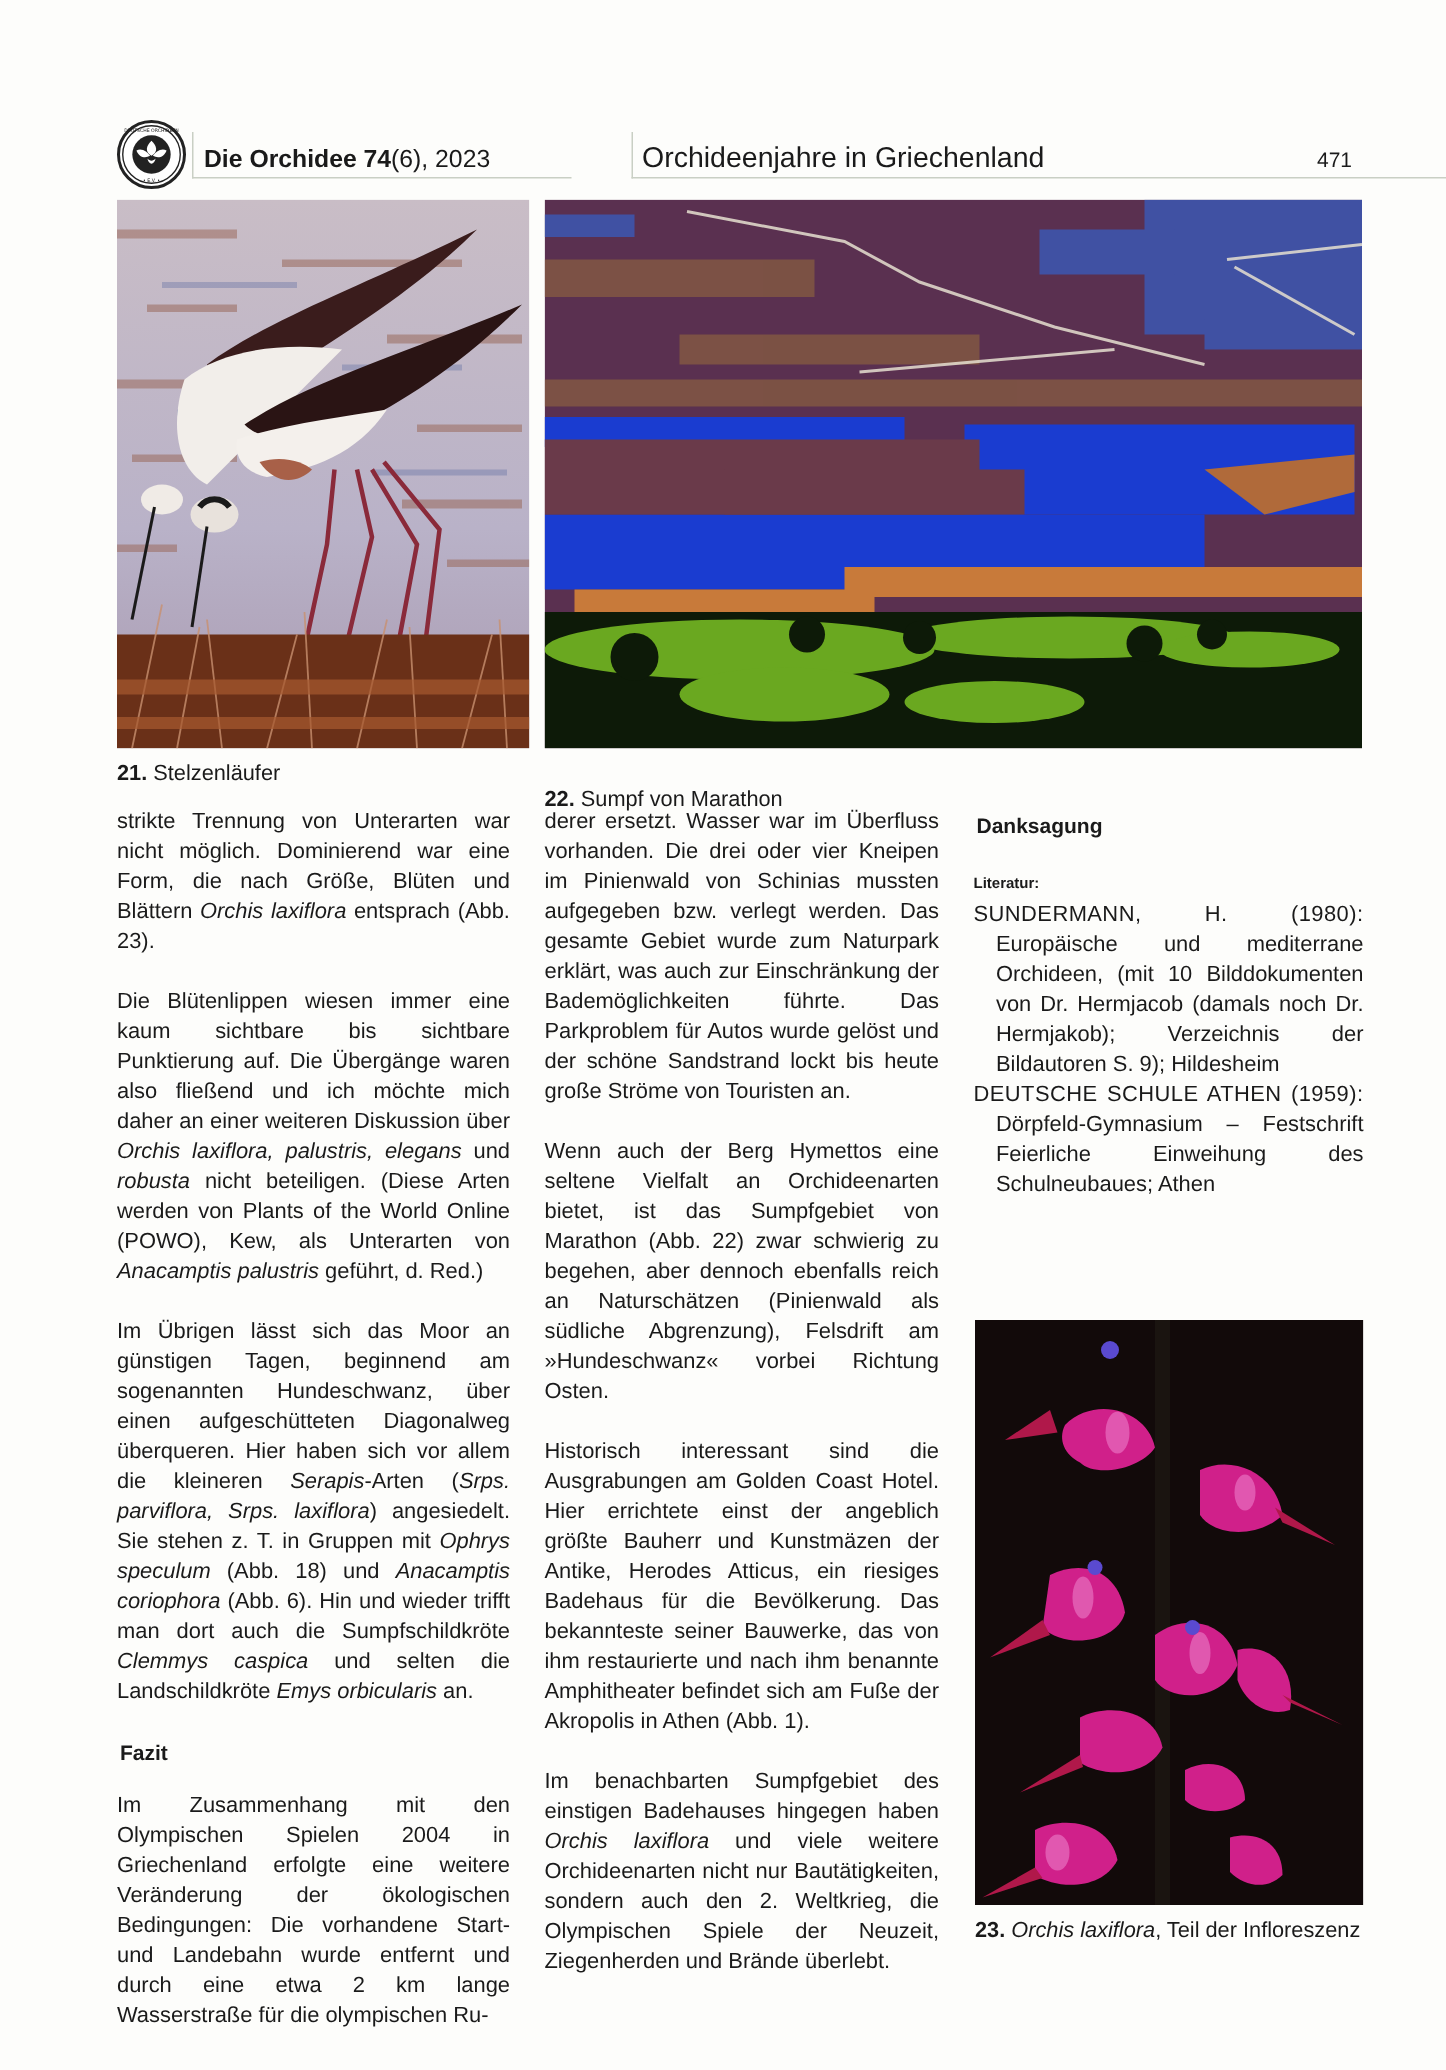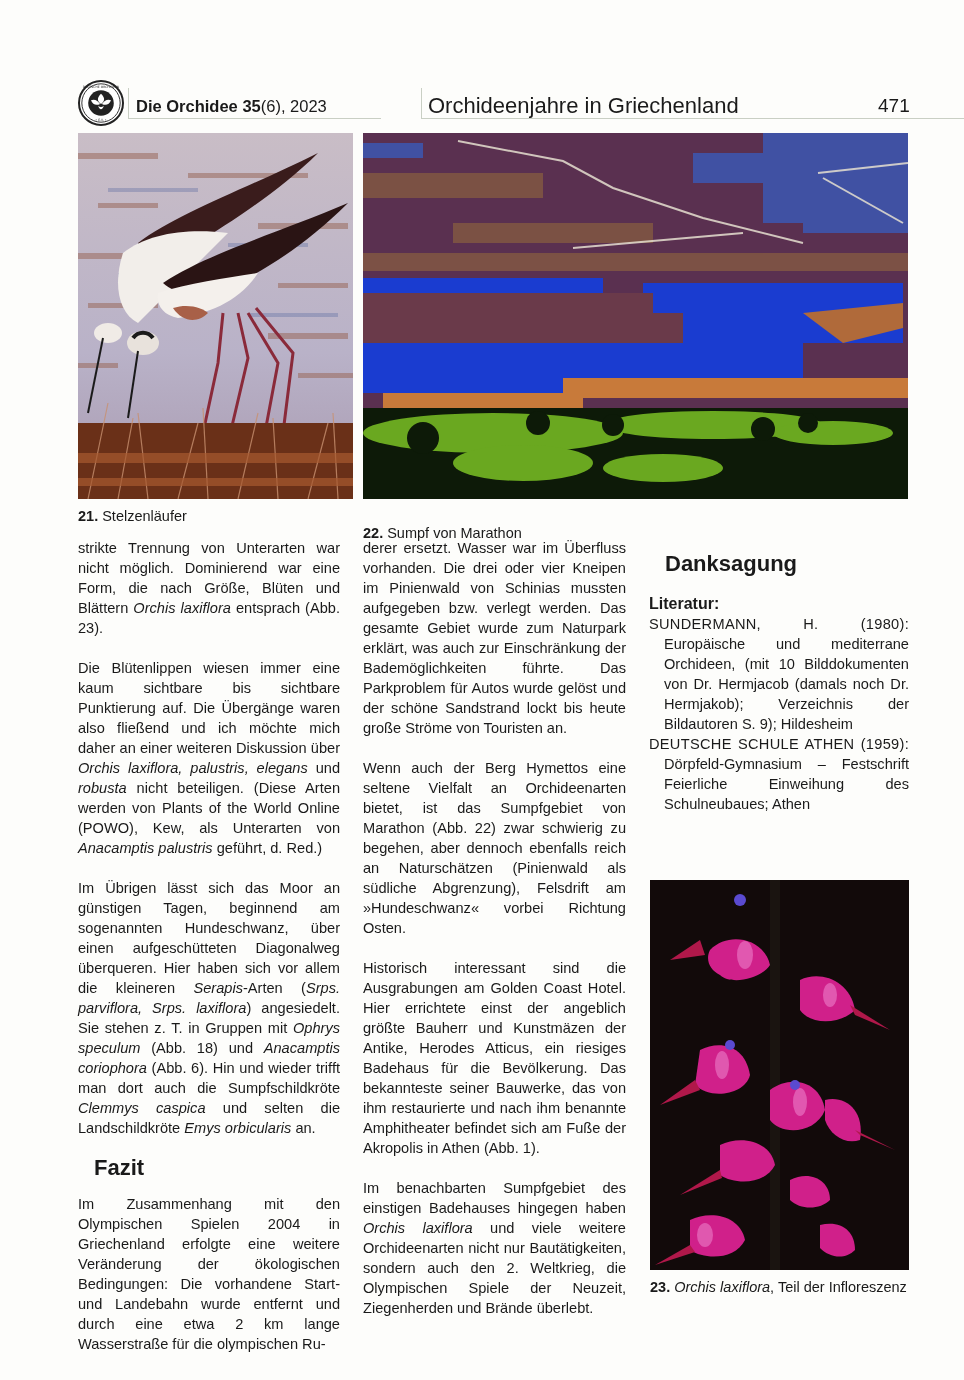--- a/index.html
+++ b/index.html
@@ -32,25 +32,25 @@
       border-left: 1px solid #c9cfc4;
       border-bottom: 1px solid #c9cfc4;
     }
     .journal-title {
       left: 136px; top: 96px;
       font-size: 16.5px; line-height: 20px; white-space: nowrap;
     }
     .journal-title b { font-weight: bold; }
     .running-title {
       left: 428px; top: 96px;
-      font-size: 22px; line-height: 20px; white-space: nowrap;
+      font-size: 19px; line-height: 20px; white-space: nowrap;
     }
     .page-number {
       left: 878px; top: 96px;
-      font-size: 19px; line-height: 20px;
+      font-size: 14px; line-height: 20px;
     }
 
     
     .photo { overflow: hidden; }
     .photo svg { display: block; width: 100%; height: 100%; }
     .fig21 { left: 78px; top: 133px; width: 275px; height: 366px; }
     .fig22 { left: 363px; top: 133px; width: 545px; height: 366px; }
     .fig23 { left: 650px; top: 880px; width: 259px; height: 390px; }
 
     .caption {
@@ -70,26 +70,26 @@
       hyphens: manual;
     }
     .col p { margin: 0; }
     .col p + p { margin-top: 20px; }
     .col i { font-style: italic; }
     .col1 { left: 78px; top: 538px; width: 262px; }
     .col2 { left: 363px; top: 538px; width: 263px; }
     .col3 { left: 649px; top: 538px; width: 260px; }
 
     .section-heading {
-      font-weight: bold; font-size: 22px; line-height: 20px;
-      margin: 16px;
+      font-weight: bold; font-size: 14px; line-height: 20px;
+      margin: 2px;
     }
     .col1 .section-heading { margin-top: 20px; }
     .lit-heading {
-      font-weight: bold; font-size: 16px; line-height: 20px;
+      font-weight: bold; font-size: 10px; line-height: 20px;
       margin: 20px 0 0 0;
     }
     .ref {
       padding-left: 15px;
       text-indent: -15px;
       margin: 0;
     }
     .ref .author { letter-spacing: 0.3px; }
   </style>
 </head>
@@ -103,21 +103,21 @@
     <path d="M12 20 C16 18,20 21,22 24 C18 26,14 25,12 20Z" fill="#fff"></path>
     <path d="M34 20 C30 18,26 21,24 24 C28 26,32 25,34 20Z" fill="#fff"></path>
     <path d="M20 26 C21 31,25 31,26 26 C24 28,22 28,20 26Z" fill="#fff"></path>
     <text x="23" y="6.5" font-size="3.4" text-anchor="middle" fill="#222" font-family="DejaVu Sans, sans-serif">DEUTSCHE ORCHIDEEN</text>
     <text x="23" y="43" font-size="3.4" text-anchor="middle" fill="#222" font-family="DejaVu Sans, sans-serif">• E.V. •</text>
   </svg>
 </div>
 <div class="abs hdr-box-left"></div>
 <div class="abs hdr-box-right"></div>
 
-<div class="abs journal-title"><b>Die Orchidee </b><b>35</b><span>(6), 2023</span></div>
+<div class="abs journal-title"><b>Die Orchidee </b><b>74</b><span>(6), 2023</span></div>
 <div class="abs running-title">Orchideenjahre in Griechenland</div>
 <div class="abs page-number">471</div>
 
 <div class="abs photo fig21">
   <svg viewBox="0 0 275 366" preserveAspectRatio="none">
     <defs>
       <linearGradient id="water21" x1="0" y1="0" x2="0" y2="1">
         <stop offset="0" stop-color="#c9bdc6"></stop>
         <stop offset="0.6" stop-color="#b9b2c8"></stop>
         <stop offset="1" stop-color="#a99ab0"></stop>

